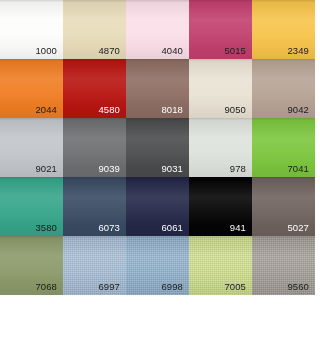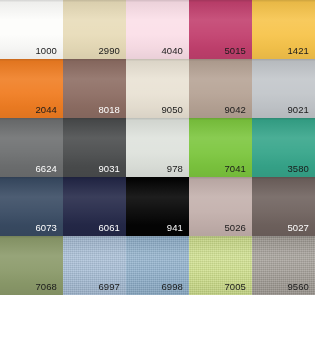--- a/index.html
+++ b/index.html
@@ -80,43 +80,48 @@
 
 <div id="swatch-grid">
     <div class="swatch dark-label">
       <div class="fill" style="background-color: rgb(253, 253, 251);"></div>
       <div class="sheen"></div>
       <span class="code">1000</span>
     </div>
     <div class="swatch dark-label">
       <div class="fill" style="background-color: rgb(232, 220, 185);"></div>
       <div class="sheen"></div>
-      <span class="code">2990</span>
+      <span class="code">4870</span>
     </div>
     <div class="swatch dark-label">
       <div class="fill" style="background-color: rgb(251, 223, 232);"></div>
       <div class="sheen"></div>
       <span class="code">4040</span>
     </div>
     <div class="swatch dark-label">
       <div class="fill" style="background-color: rgb(194, 64, 110);"></div>
       <div class="sheen"></div>
       <span class="code">5015</span>
     </div>
     <div class="swatch dark-label">
       <div class="fill" style="background-color: rgb(247, 196, 75);"></div>
       <div class="sheen"></div>
-      <span class="code">1421</span>
+      <span class="code">2349</span>
     </div>
     <div class="swatch dark-label">
       <div class="fill" style="background-color: rgb(240, 125, 34);"></div>
       <div class="sheen"></div>
       <span class="code">2044</span>
     </div>
     <div class="swatch light-label">
+      <div class="fill" style="background-color: rgb(184, 20, 16);"></div>
+      <div class="sheen"></div>
+      <span class="code">4580</span>
+    </div>
+    <div class="swatch light-label">
       <div class="fill" style="background-color: rgb(141, 109, 99);"></div>
       <div class="sheen"></div>
       <span class="code">8018</span>
     </div>
     <div class="swatch dark-label">
       <div class="fill" style="background-color: rgb(233, 226, 212);"></div>
       <div class="sheen"></div>
       <span class="code">9050</span>
     </div>
     <div class="swatch dark-label">
@@ -125,21 +130,21 @@
       <span class="code">9042</span>
     </div>
     <div class="swatch dark-label">
       <div class="fill" style="background-color: rgb(194, 198, 202);"></div>
       <div class="sheen"></div>
       <span class="code">9021</span>
     </div>
     <div class="swatch light-label">
       <div class="fill" style="background-color: rgb(109, 111, 112);"></div>
       <div class="sheen"></div>
-      <span class="code">6624</span>
+      <span class="code">9039</span>
     </div>
     <div class="swatch light-label">
       <div class="fill" style="background-color: rgb(74, 76, 77);"></div>
       <div class="sheen"></div>
       <span class="code">9031</span>
     </div>
     <div class="swatch dark-label">
       <div class="fill" style="background-color: rgb(222, 226, 220);"></div>
       <div class="sheen"></div>
       <span class="code">978</span>
@@ -161,25 +166,20 @@
     </div>
     <div class="swatch light-label">
       <div class="fill" style="background-color: rgb(36, 40, 72);"></div>
       <div class="sheen"></div>
       <span class="code">6061</span>
     </div>
     <div class="swatch light-label">
       <div class="fill" style="background-color: rgb(4, 4, 4);"></div>
       <div class="sheen"></div>
       <span class="code">941</span>
-    </div>
-    <div class="swatch dark-label">
-      <div class="fill" style="background-color: rgb(195, 176, 172);"></div>
-      <div class="sheen"></div>
-      <span class="code">5026</span>
     </div>
     <div class="swatch light-label">
       <div class="fill" style="background-color: rgb(111, 98, 94);"></div>
       <div class="sheen"></div>
       <span class="code">5027</span>
     </div>
     <div class="swatch dark-label">
       <div class="fill" style="background-color: rgb(139, 154, 106);"></div>
       <div class="sheen"></div>
       <span class="code">7068</span>

